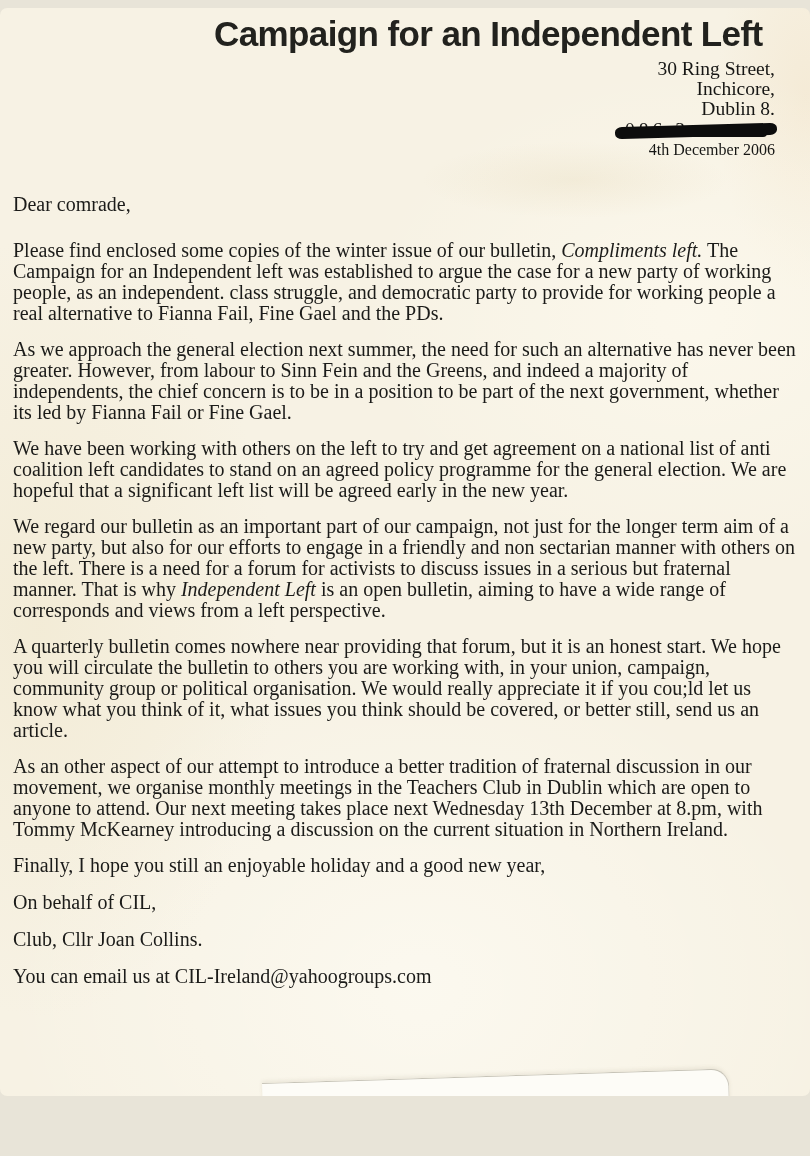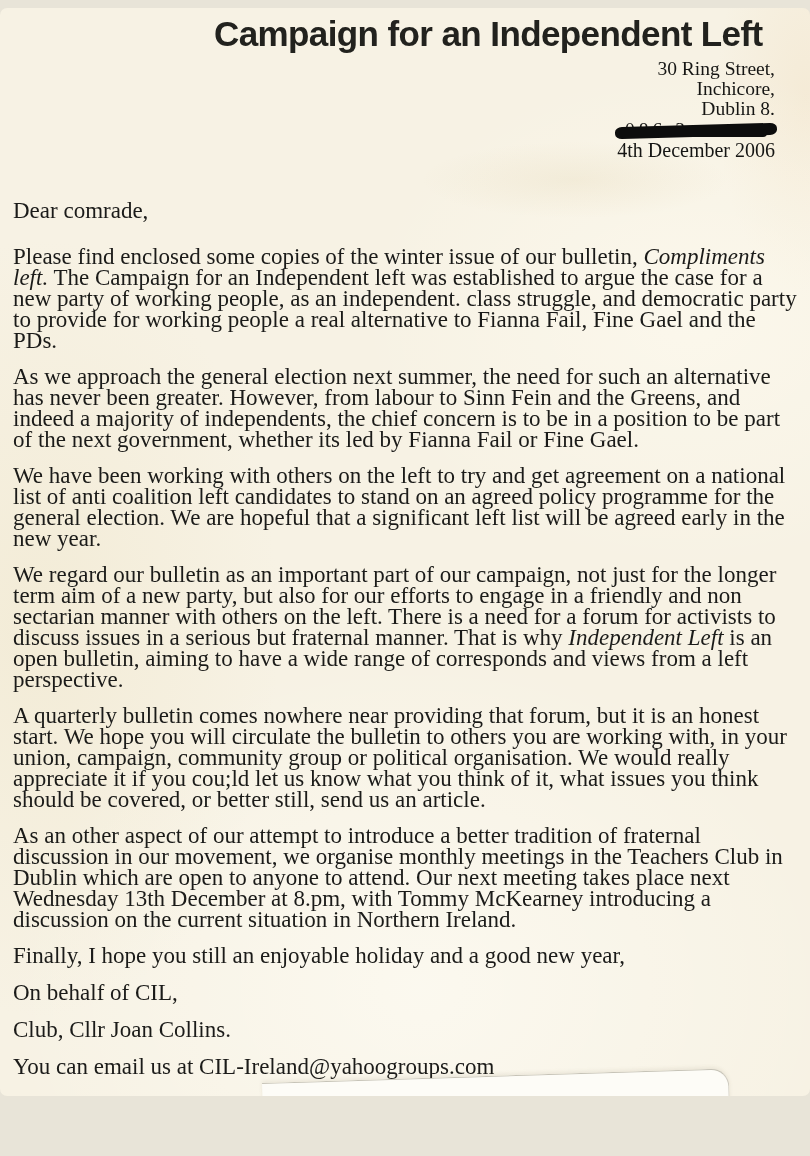--- a/index.html
+++ b/index.html
@@ -73,28 +73,28 @@
     position: absolute;
     left: 4px;
     right: 10px;
     top: 4px;
     height: 8px;
     background: #0d0d0d;
     border-radius: 5px;
     transform: rotate(1.6deg);
   }
 
-  .date-line { display: block; margin-top: 0px; font-size: 20px; text-align: right; }
+  .date-line { display: block; margin-top: 0px; font-size: 16px; text-align: right; }
 
   .letter-body {
     position: absolute;
     left: 13px;
-    top: 192px;
+    top: 186px;
     width: 786px;
-    font-size: 23px;
+    font-size: 20px;
     line-height: 21px;
   }
   .letter-body p {
     margin: 0 0 15px 0;
   }
   .letter-body p.salutation { margin-bottom: 25px; }
   .letter-body p.single { margin-bottom: 16px; }
   .letter-body em { font-style: italic; }
 
   .slip {

